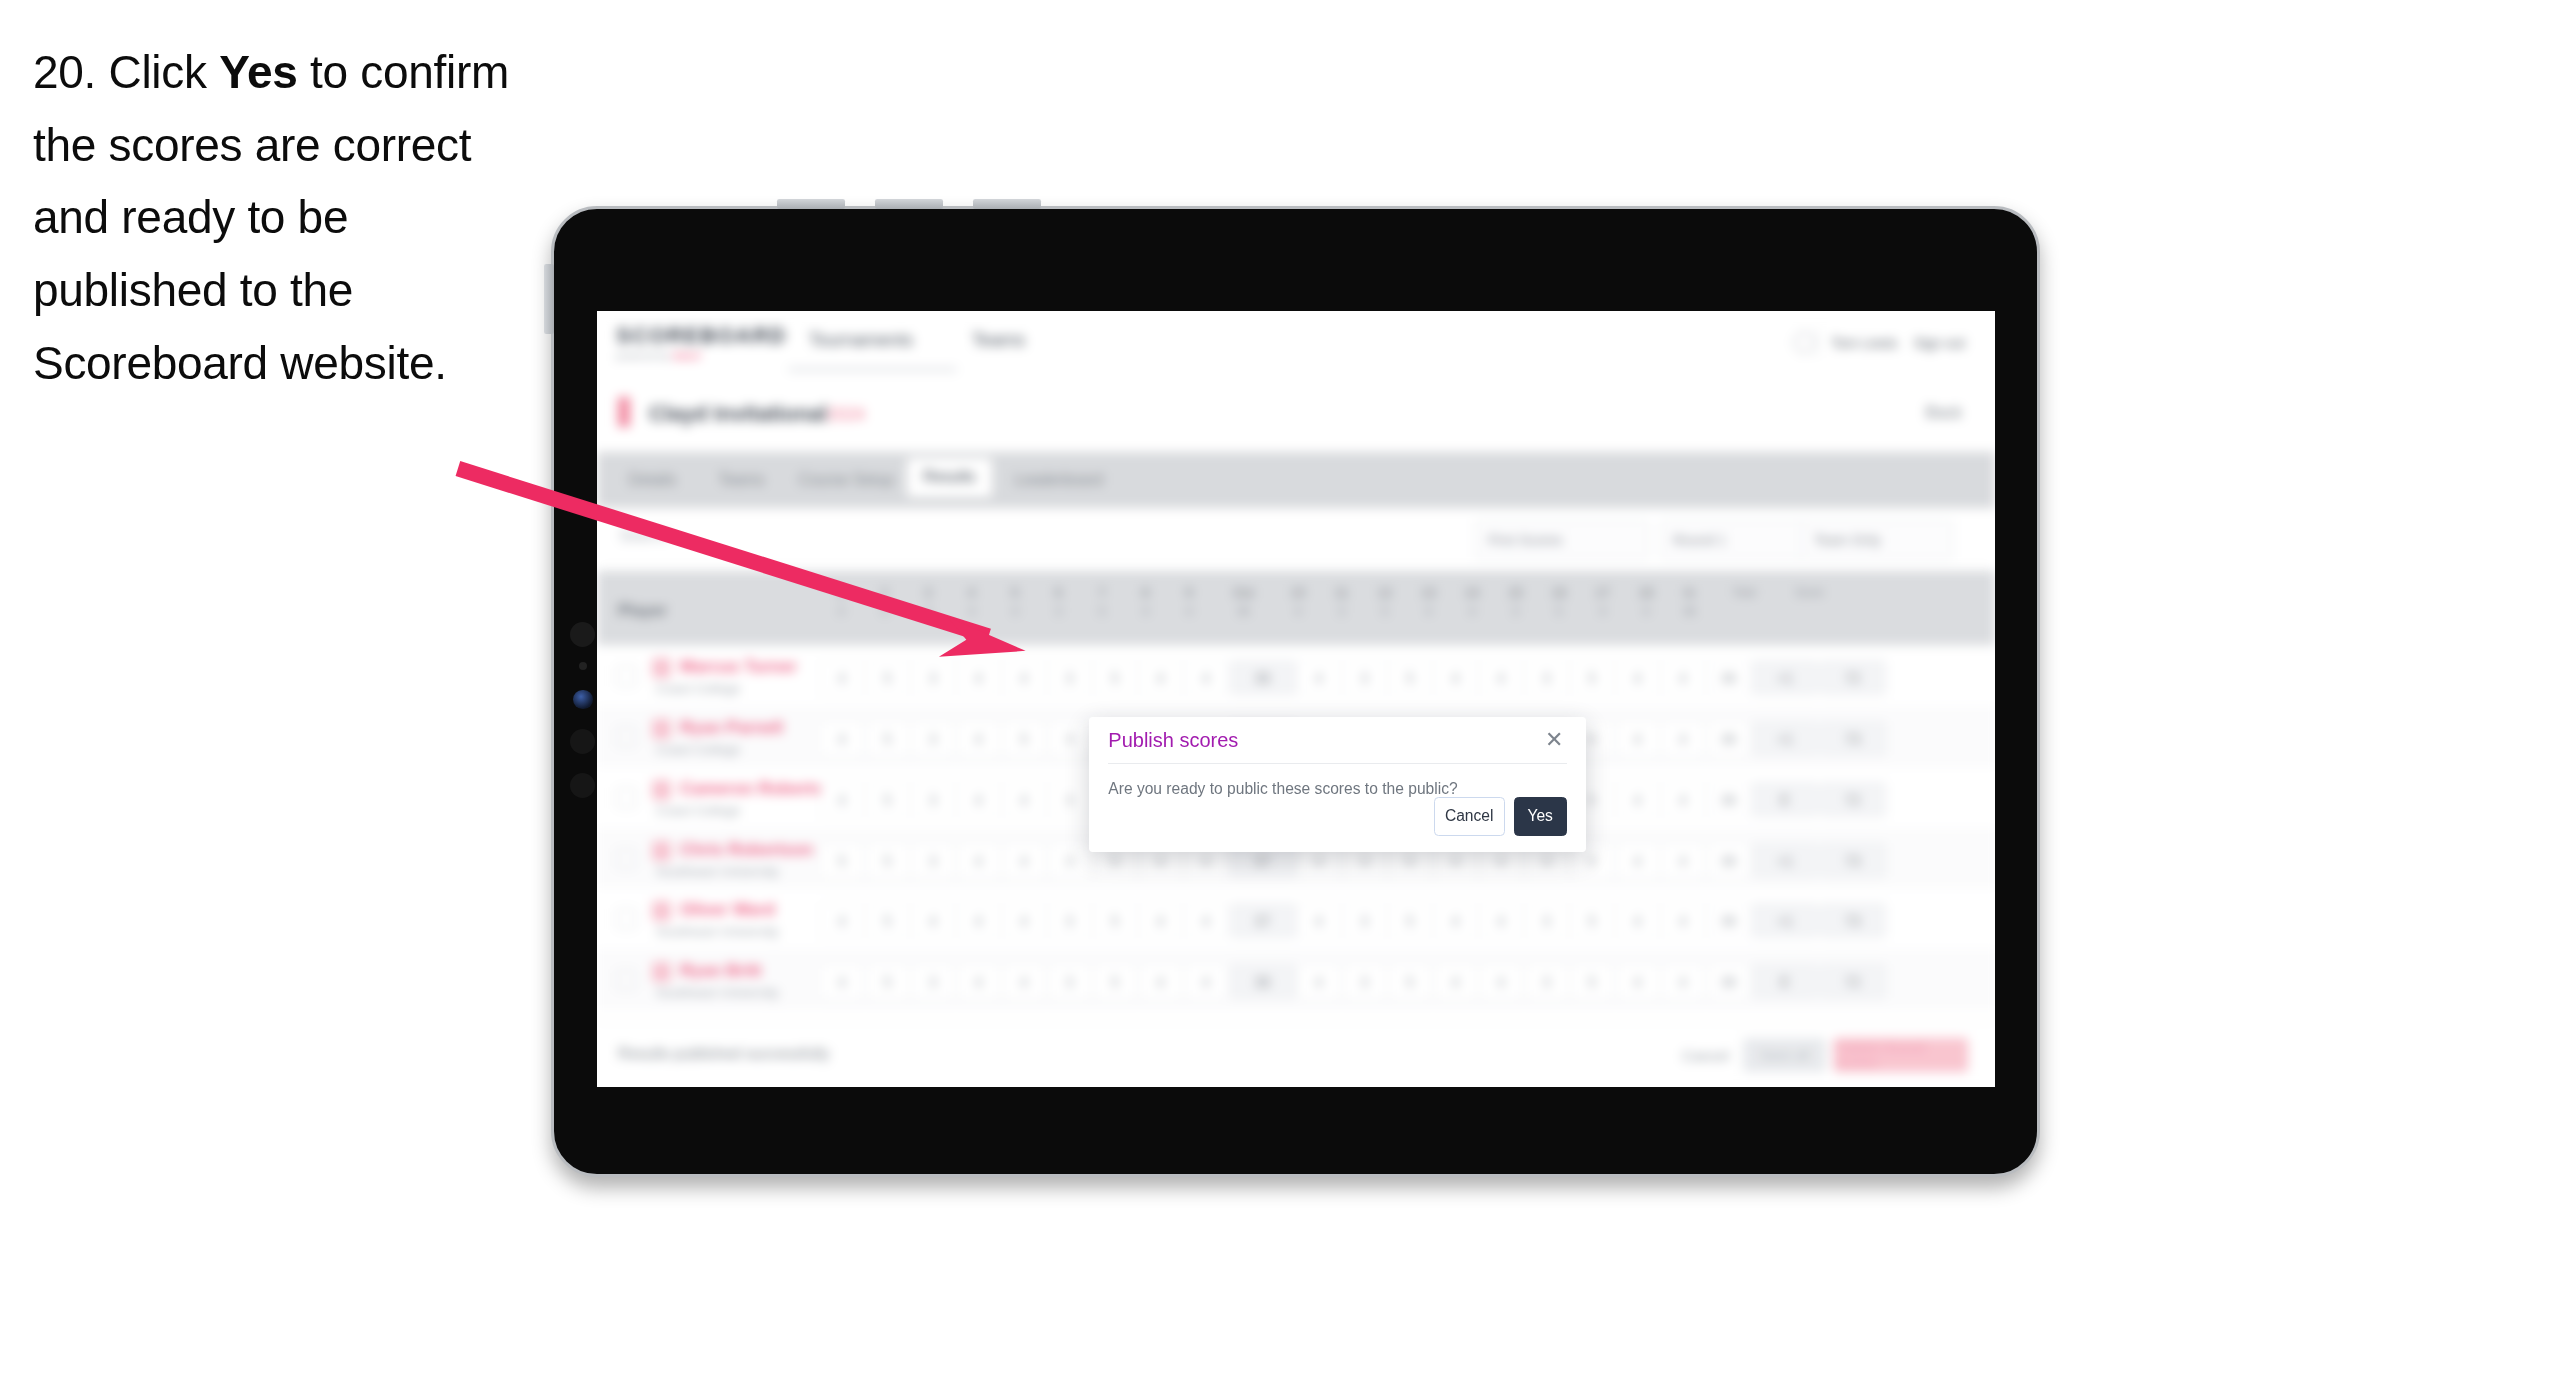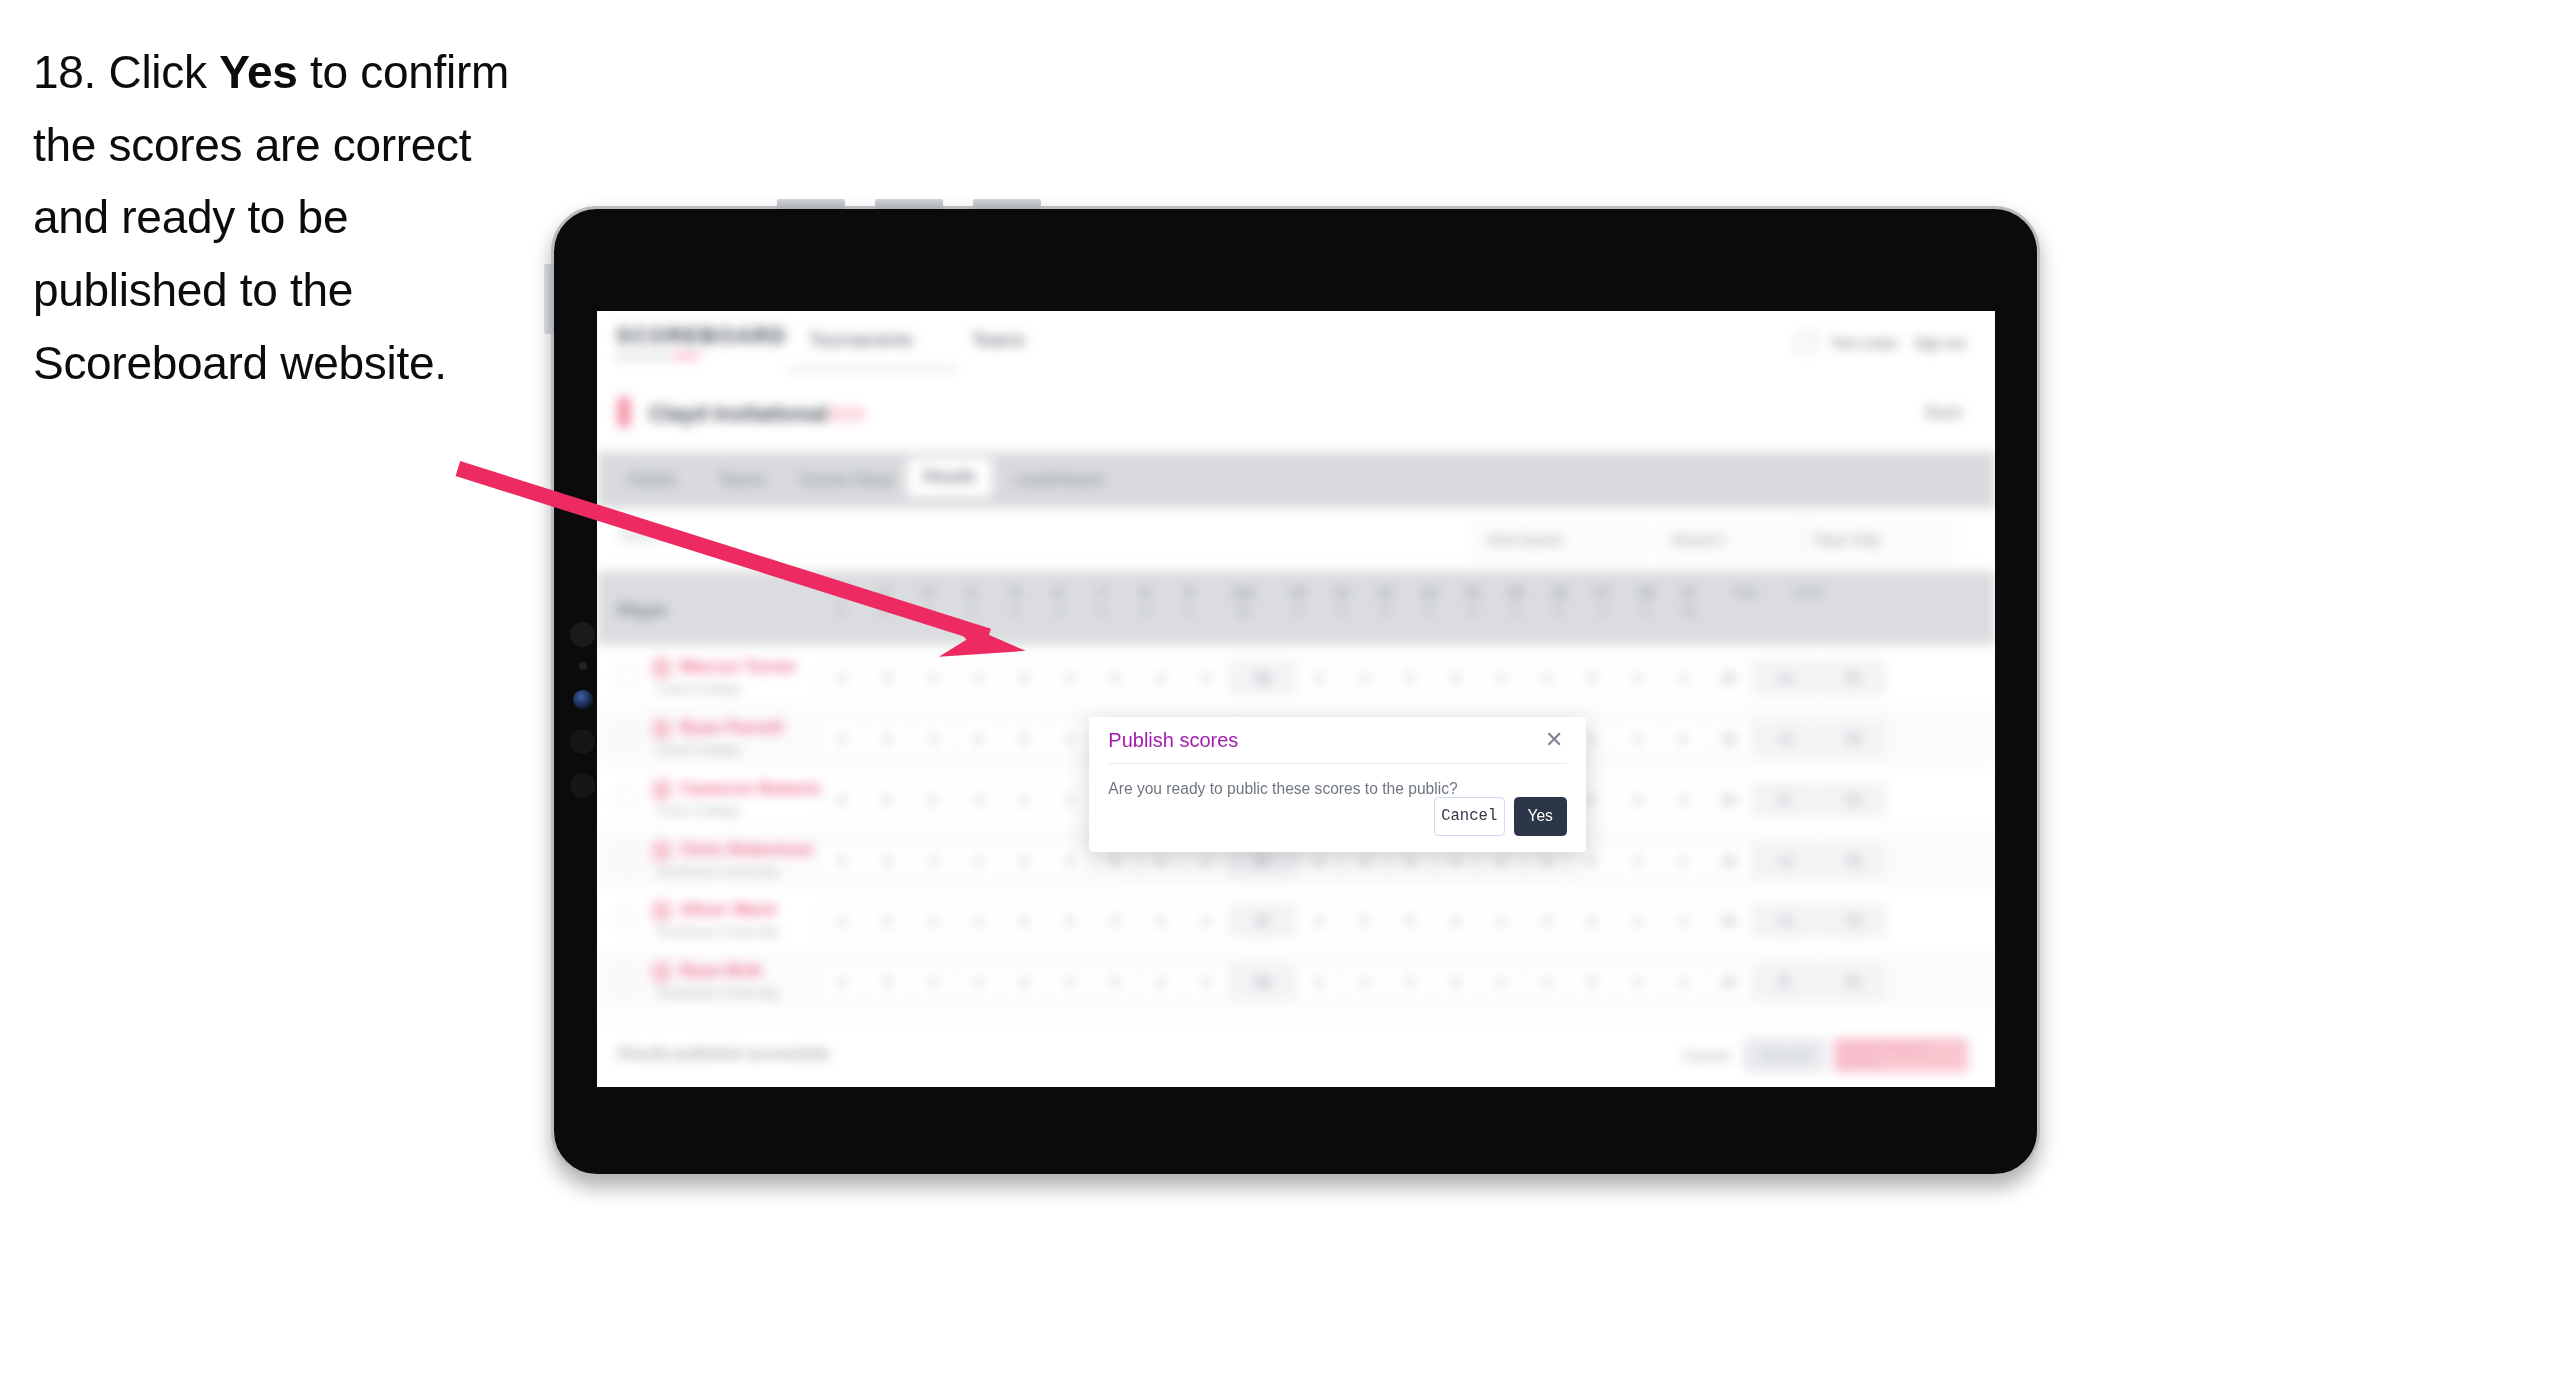--- a/index.html
+++ b/index.html
@@ -313,21 +313,21 @@
     position: absolute;
     left: 416px; top: 430px;
     width: 653px; height: 252px;
     pointer-events: none;
   }
 </style>
 </head>
 <body>
 
 <div id="instruction">
-  <span>18.</span><span> Click </span><b>Yes</b><span> to confirm the scores are correct and ready to be published to the Scoreboard website.</span>
+  <span>20.</span><span> Click </span><b>Yes</b><span> to confirm the scores are correct and ready to be published to the Scoreboard website.</span>
 </div>
 
 <div id="tablet" style="background: rgb(11, 11, 11); border-color: rgb(185, 188, 192);">
 
   <div class="edge-btn" id="btn-top-1"></div>
   <div class="edge-btn" id="btn-top-2"></div>
   <div class="edge-btn" id="btn-top-3"></div>
   <div class="edge-btn" id="btn-left-1"></div>
 
   <div class="sensor" id="sensor-cam"></div>
@@ -691,21 +691,21 @@
 
     <div id="modal-overlay"></div>
 
     <div id="modal">
       <div id="modal-head">
         <div id="modal-title">Publish scores</div>
         <div id="modal-close">✕</div>
       </div>
       <div id="modal-body">Are you ready to public these scores to the public?</div>
       <div id="modal-actions">
-        <div class="m-btn" id="btn-cancel" style="border-color: rgb(204, 217, 238); font-family: Liberation Mono, monospace;">Cancel</div>
+        <div class="m-btn" id="btn-cancel" style="border-color: rgb(204, 217, 238);">Cancel</div>
         <div class="m-btn" id="btn-yes" style="background: rgb(43, 54, 72); border-color: rgb(43, 54, 72);">Yes</div>
       </div>
     </div>
 
   </div>
 </div>
 
 <svg id="arrow-svg" viewBox="0 0 880 340">
   <g id="arrow-group">
     <path id="arrow-shaft" d="M 56 52 L 772 278" stroke="#ED2B62" stroke-width="21" fill="none" stroke-linecap="butt"></path>

